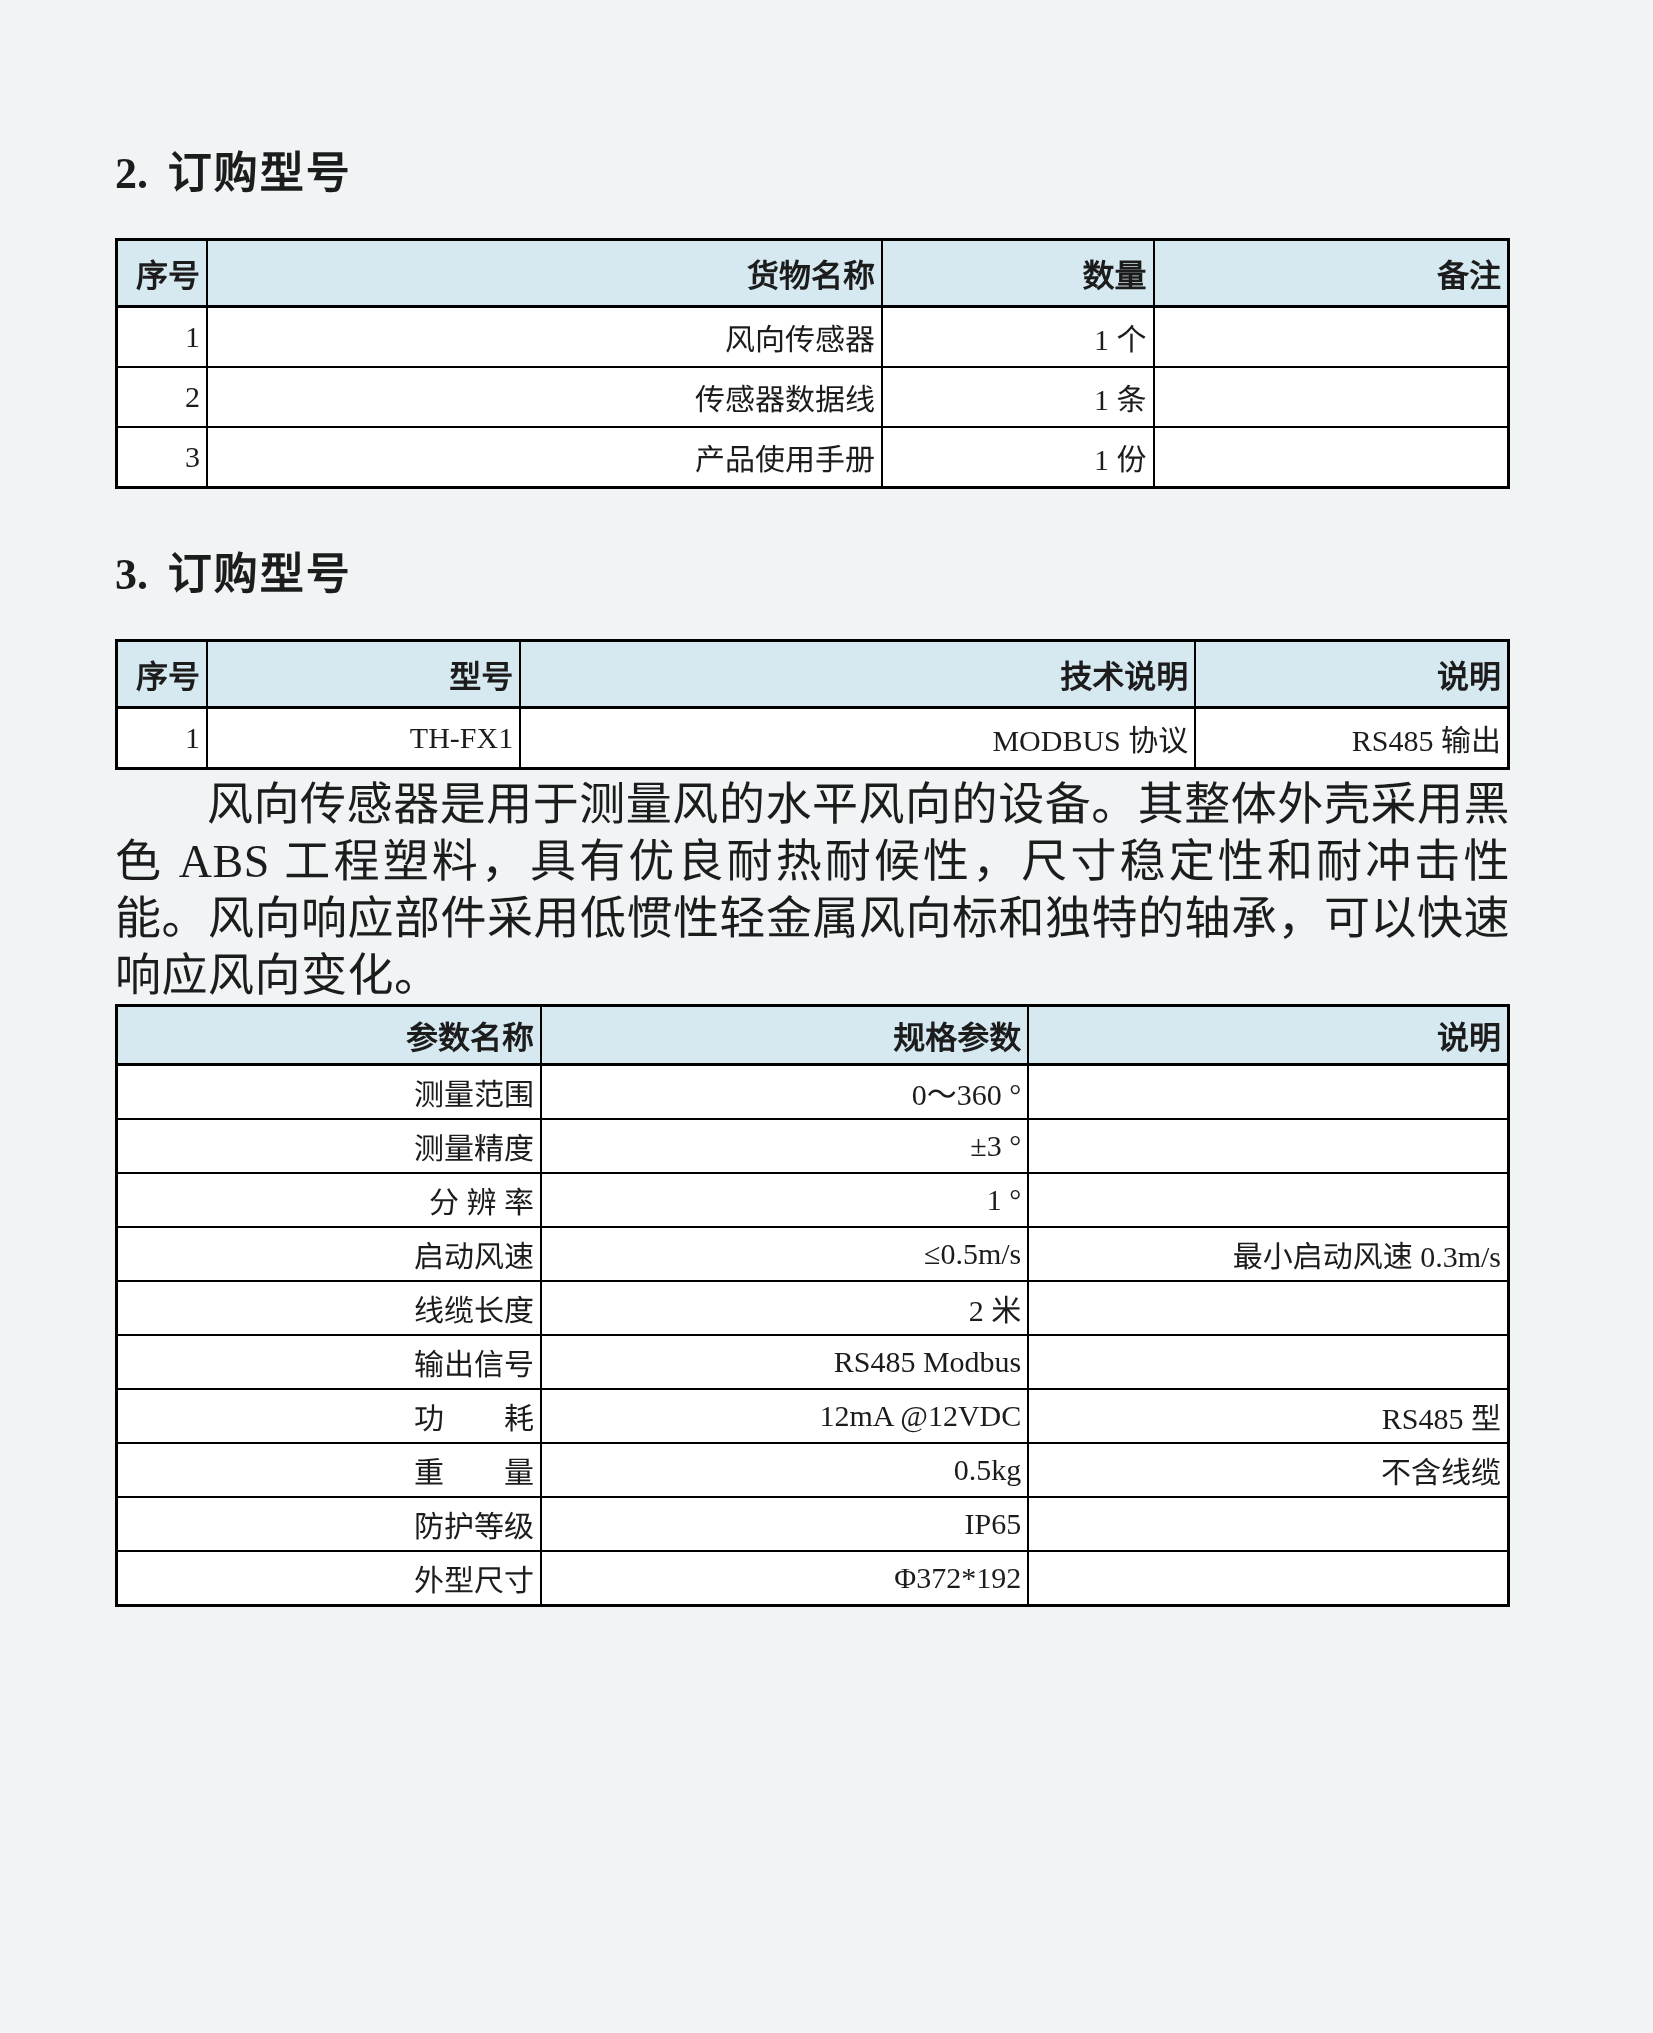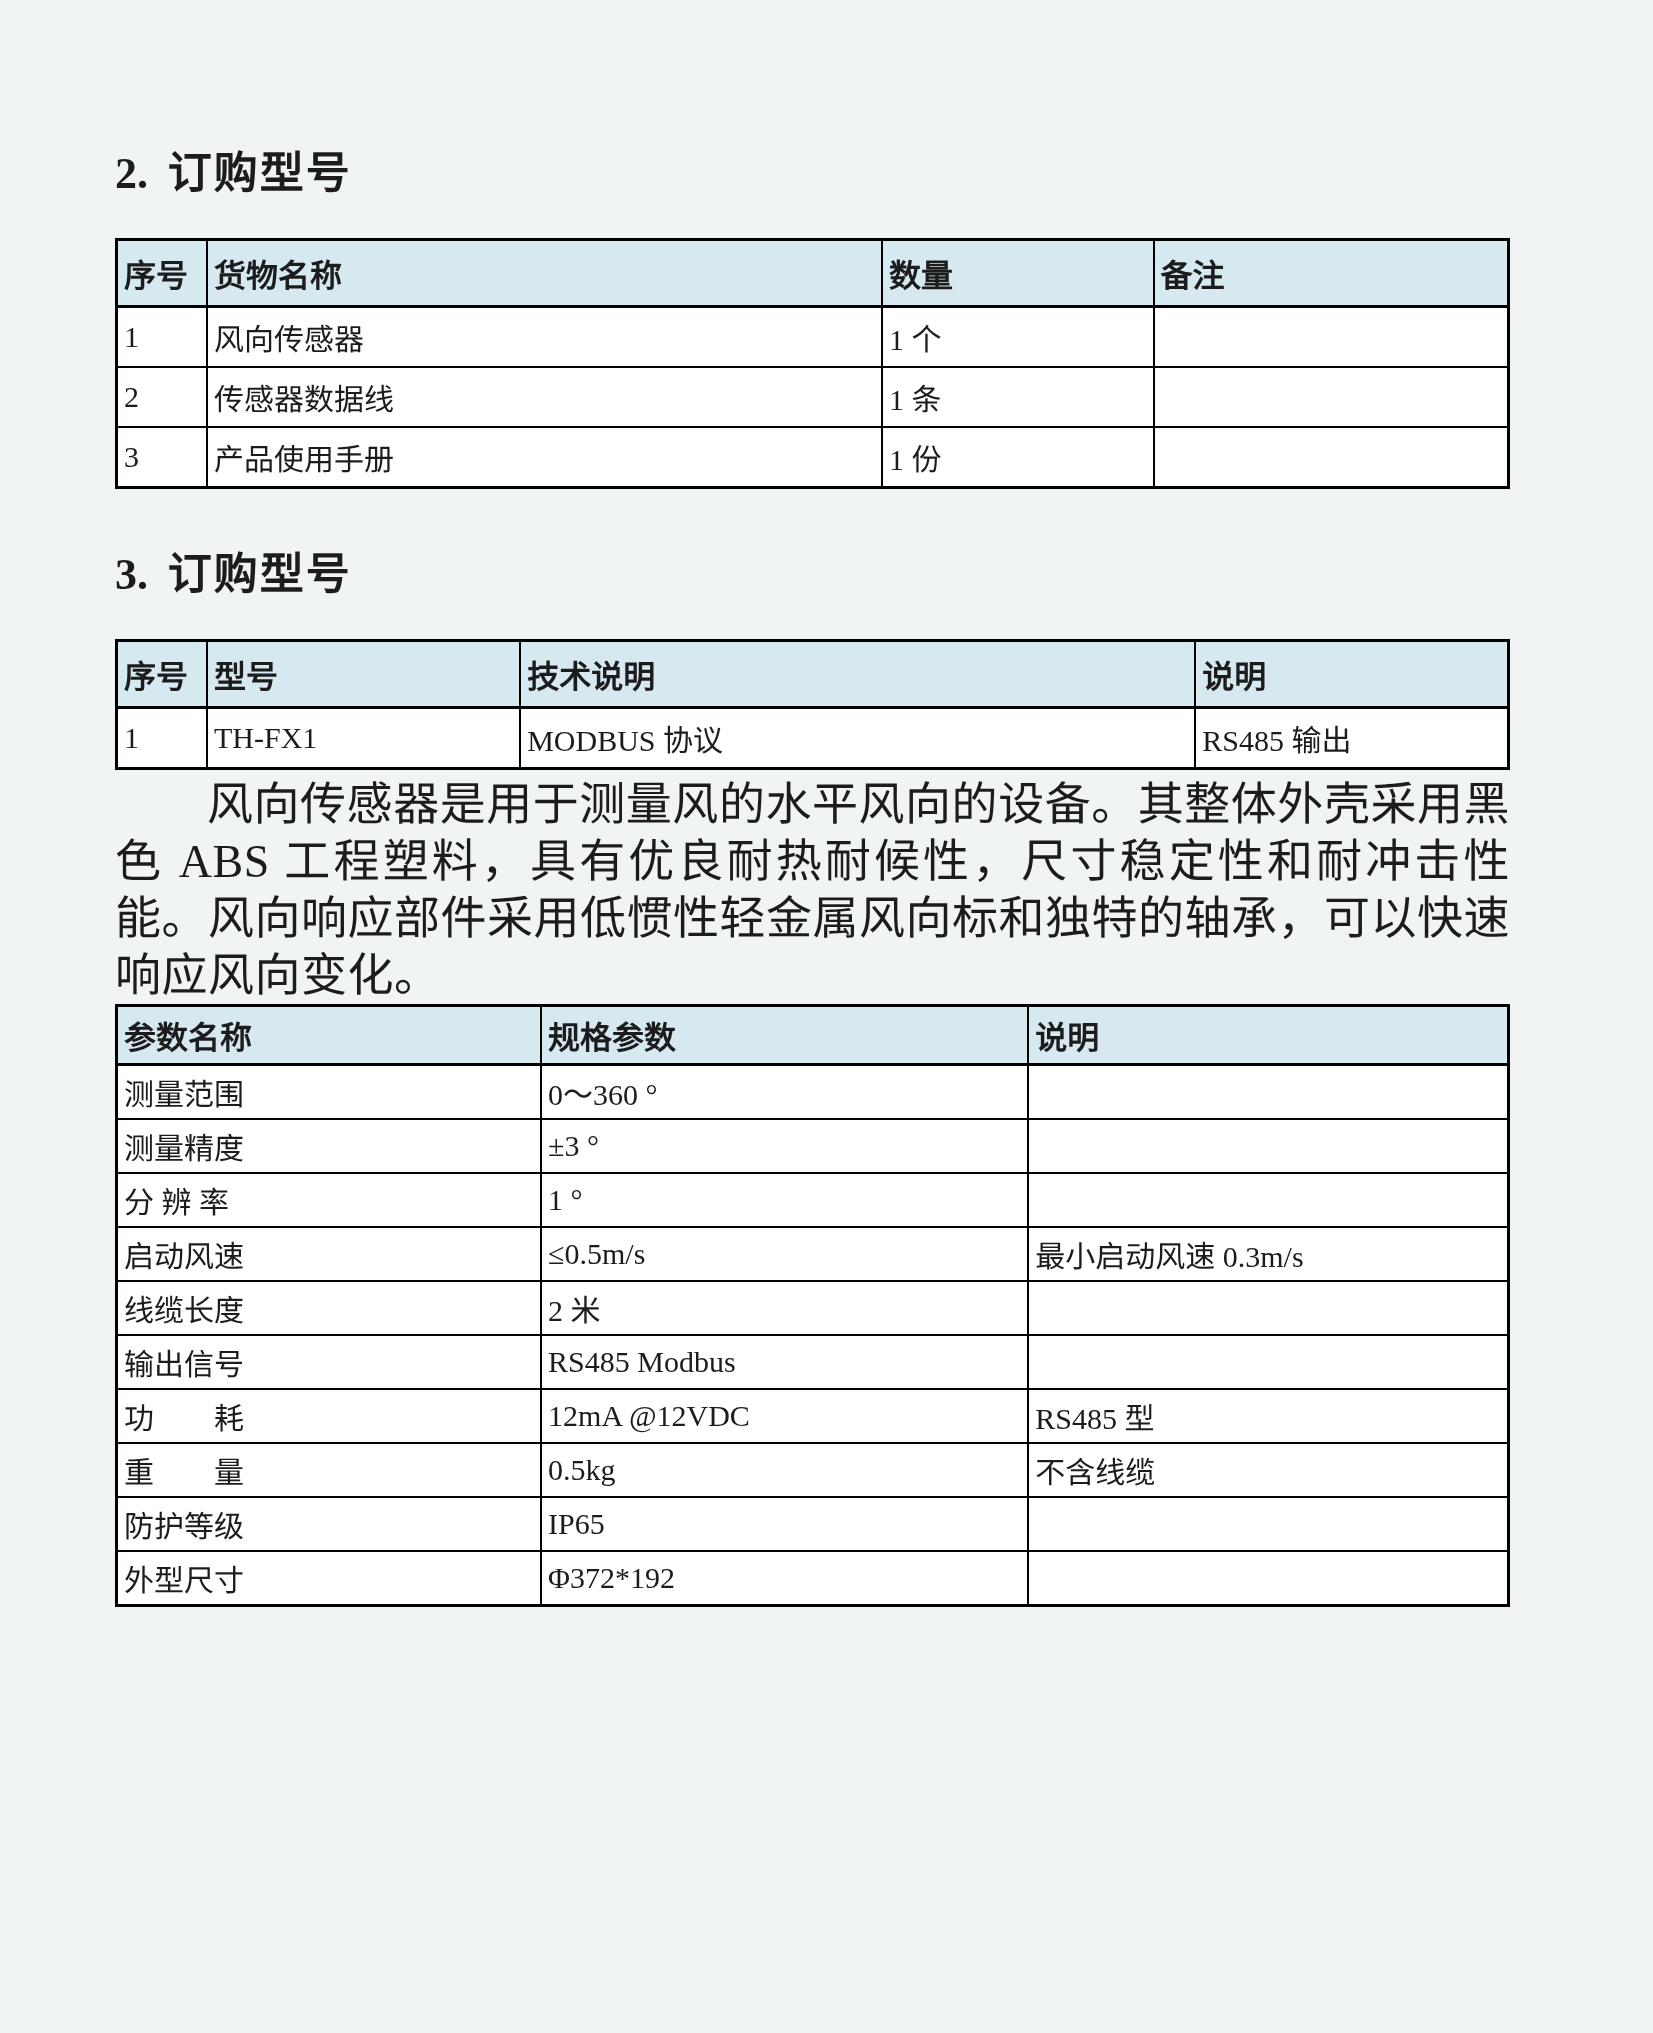--- a/index.html
+++ b/index.html
@@ -34,21 +34,21 @@
   h2.sec.mt-sm{margin-top:52px;}
   table.tbl{
     width:100%;
     border-collapse:collapse;
     table-layout:fixed;
     background:#ffffff;
     border:3px solid var(--border);
   }
   table.tbl th, table.tbl td{
     border:2px solid var(--border);
-    text-align:left;
+    text-align:right;
     vertical-align:middle;
     padding:0 6px;
     overflow:hidden;
     white-space:nowrap;
   }
   table.tbl thead th{
     background:var(--header-fill);
     font-weight:bold;
     font-size:32px;
     border-bottom:3px solid var(--border);

